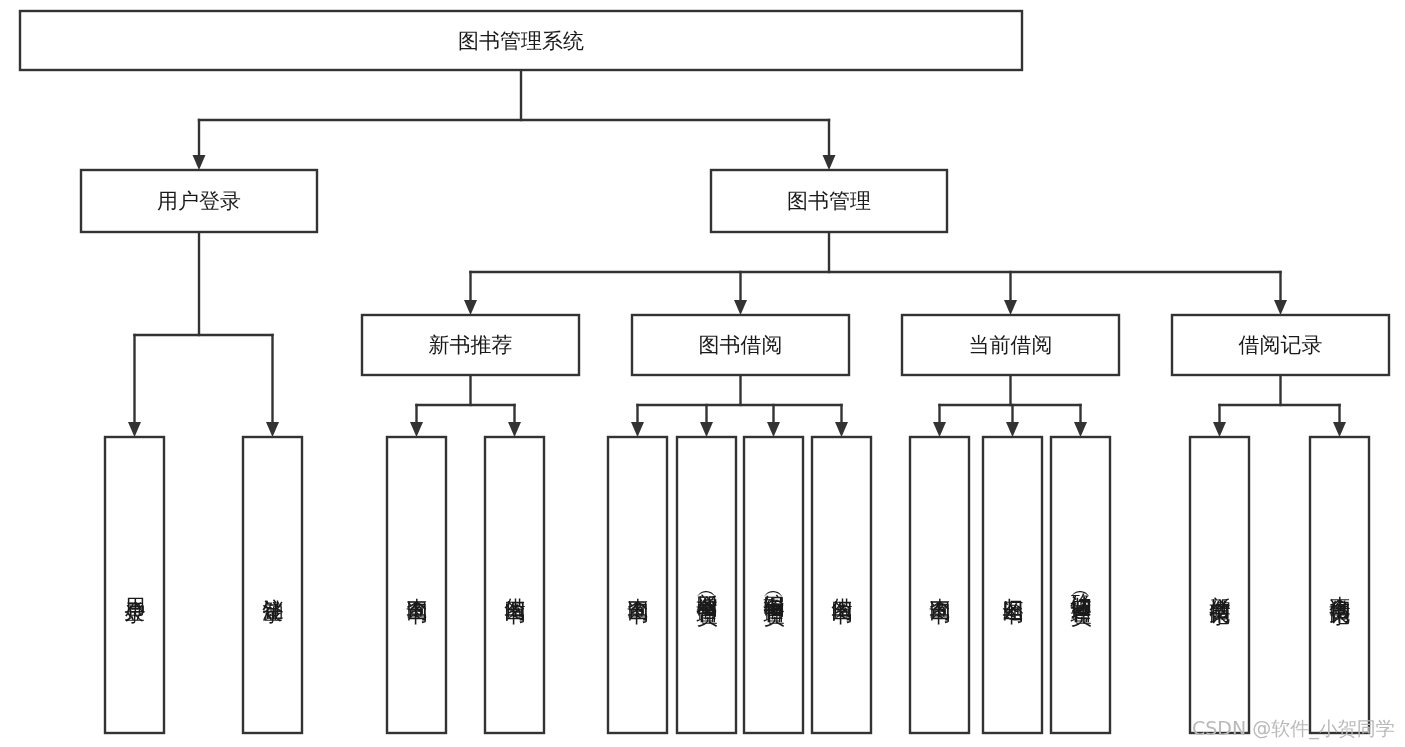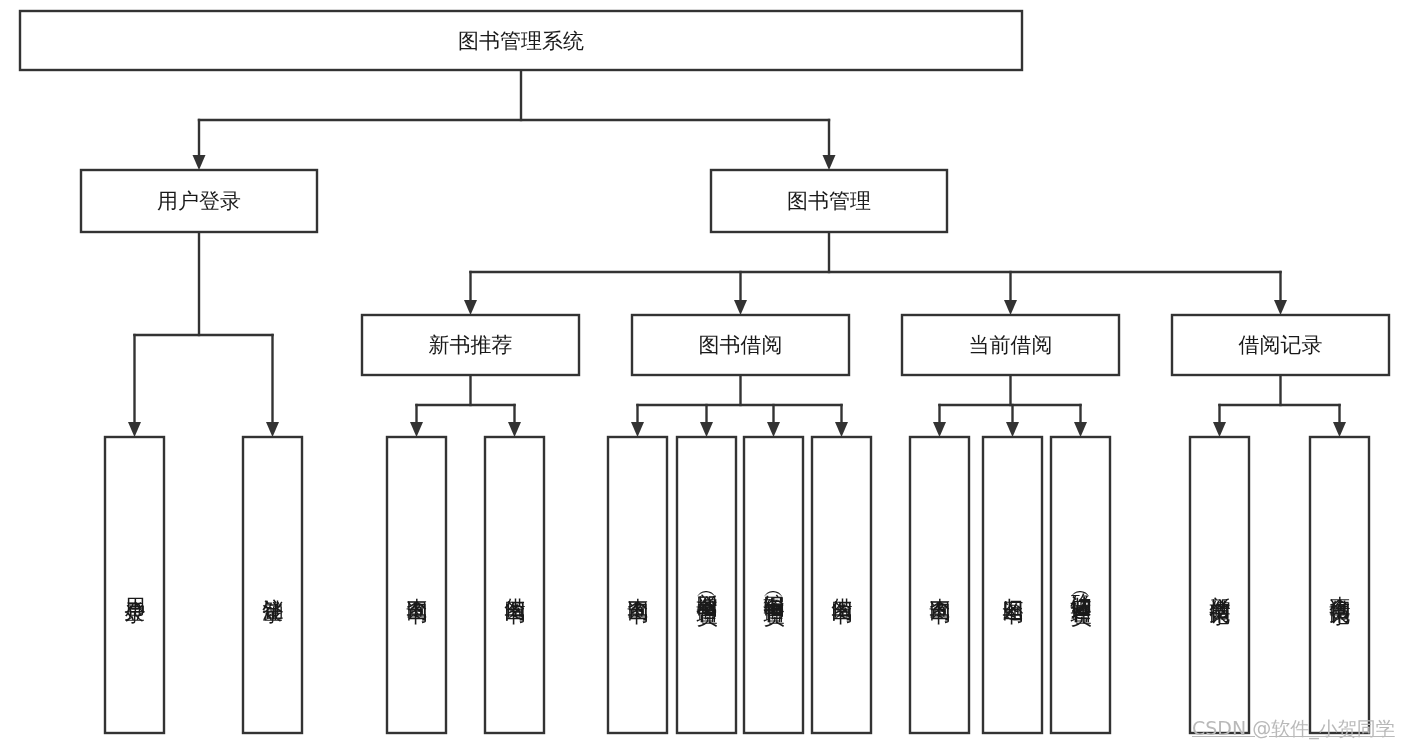--- a/index.html
+++ b/index.html
@@ -61,21 +61,20 @@
     text-align: center;
     white-space: nowrap;
     pointer-events: none;
   }
   .watermark {
     position: absolute;
     font-family: "DejaVu Sans", "Liberation Sans", sans-serif;
     font-size: 19px;
     color: #b9b9b9;
     white-space: nowrap;
-    text-decoration: underline;
   }
 </style>
 </head>
 <body>
 
 <div id="diagram-root">
 
   <svg class="diagram-svg" viewBox="0 0 1405 747">
     <g id="connectors-layer">
         <path d="M521 70 L521 120" class="connector"></path>

